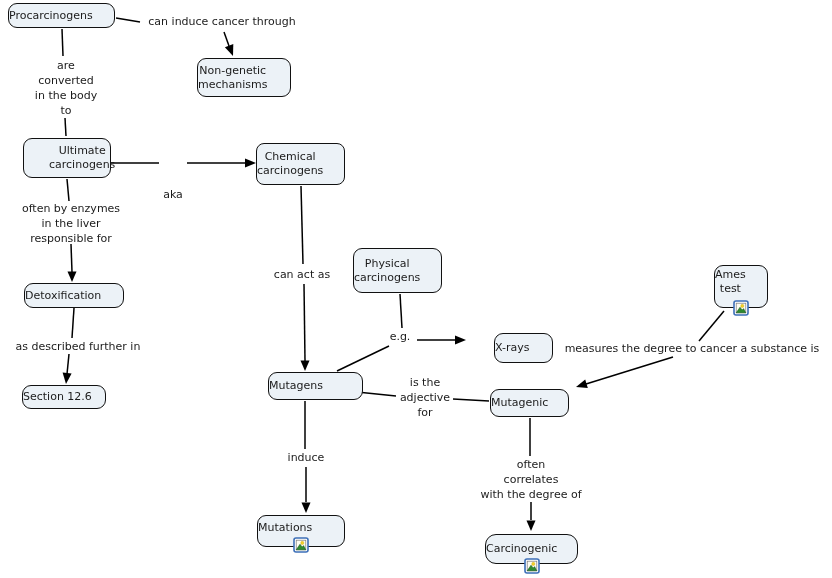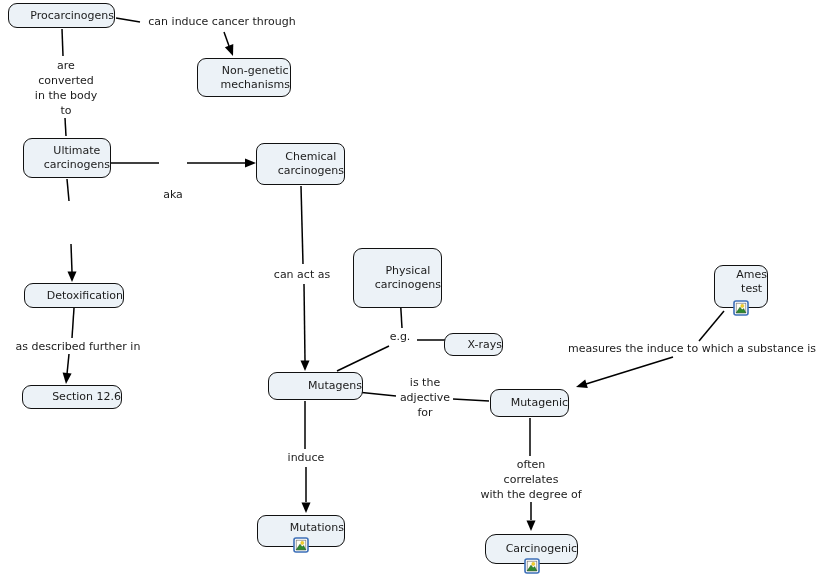--- a/index.html
+++ b/index.html
@@ -13,21 +13,21 @@
   }
   #wires {
     position: absolute;
     left: 0; top: 0;
   }
   .node {
     position: absolute;
     box-sizing: border-box;
     display: flex;
     align-items: center;
-    justify-content: flex-end;
+    justify-content: flex-start;
     background: #ecf2f7;
     border: 1.5px solid #111111;
     border-radius: 9px;
     color: #1b1b1b;
     font-size: 11px;
     line-height: 14px;
     text-align: center;
   }
   .node-label {
     white-space: pre-line;
@@ -105,44 +105,44 @@
 
   <div class="node" style="left:8px;top:3px;width:107px;height:25px;">
     <span class="node-label">Procarcinogens</span>
   </div>
 
   <div class="node" style="left:197px;top:58px;width:94px;height:39px;">
     <span class="node-label">Non-genetic
 mechanisms</span>
   </div>
 
-  <div class="node" style="left:23px;top:138px;width:88px;height:40px;">
+  <div class="node" style="left:23px;top:138px;width:88px;height:40px;padding-left:25px;">
     <span class="node-label">Ultimate
 carcinogens</span>
   </div>
 
   <div class="node" style="left:256px;top:143px;width:89px;height:42px;border-radius:8px;">
     <span class="node-label">Chemical
 carcinogens</span>
   </div>
 
   <div class="node" style="left:24px;top:283px;width:100px;height:25px;">
     <span class="node-label">Detoxification</span>
   </div>
 
-  <div class="node" style="left:22px;top:385px;width:100px;height:24px;">
+  <div class="node" style="left:22px;top:385px;width:84px;height:24px;">
     <span class="node-label">Section 12.6</span>
   </div>
 
-  <div class="node" style="left:353px;top:248px;width:89px;height:60px;">
+  <div class="node" style="left:353px;top:248px;width:89px;height:45px;">
     <span class="node-label">Physical
 carcinogens</span>
   </div>
 
-  <div class="node" style="left:444px;top:333px;width:59px;height:23px;">
+  <div class="node" style="left:494px;top:333px;width:59px;height:30px;">
     <span class="node-label">X-rays</span>
   </div>
 
   <div class="node" style="left:268px;top:372px;width:95px;height:28px;">
     <span class="node-label">Mutagens</span>
   </div>
 
   <div class="node" style="left:714px;top:265px;width:54px;height:43px;padding-bottom:9px;">
     <span class="node-label">Ames
 test</span>
@@ -186,32 +186,35 @@
 
   <div class="link-label" style="left:222px;top:14px;">can induce cancer through</div>
 
   <div class="link-label" style="left:66px;top:58px;">are
 converted
 in the body
 to</div>
 
   <div class="link-label" style="left:173px;top:155px;margin-top:32px;">aka</div>
 
+  <div class="link-label" style="left:71px;top:201px;">often by enzymes
+in the liver
+responsible for</div>
 
   <div class="link-label" style="left:70px;top:339px;margin-left:8px;">as described further in</div>
 
   <div class="link-label" style="left:302px;top:267px;">can act as</div>
 
   <div class="link-label" style="left:400px;top:329px;">e.g.</div>
 
   <div class="link-label" style="left:425px;top:375px;">is the
 adjective
 for</div>
 
-  <div class="link-label" style="left:692px;top:341px;">measures the induce to which a substance is</div>
+  <div class="link-label" style="left:692px;top:341px;">measures the degree to cancer a substance is</div>
 
   <div class="link-label" style="left:531px;top:457px;">often
 correlates
 with the degree of</div>
 
   <div class="link-label" style="left:306px;top:450px;">induce</div>
 
 </div>
 
 </body></html>

